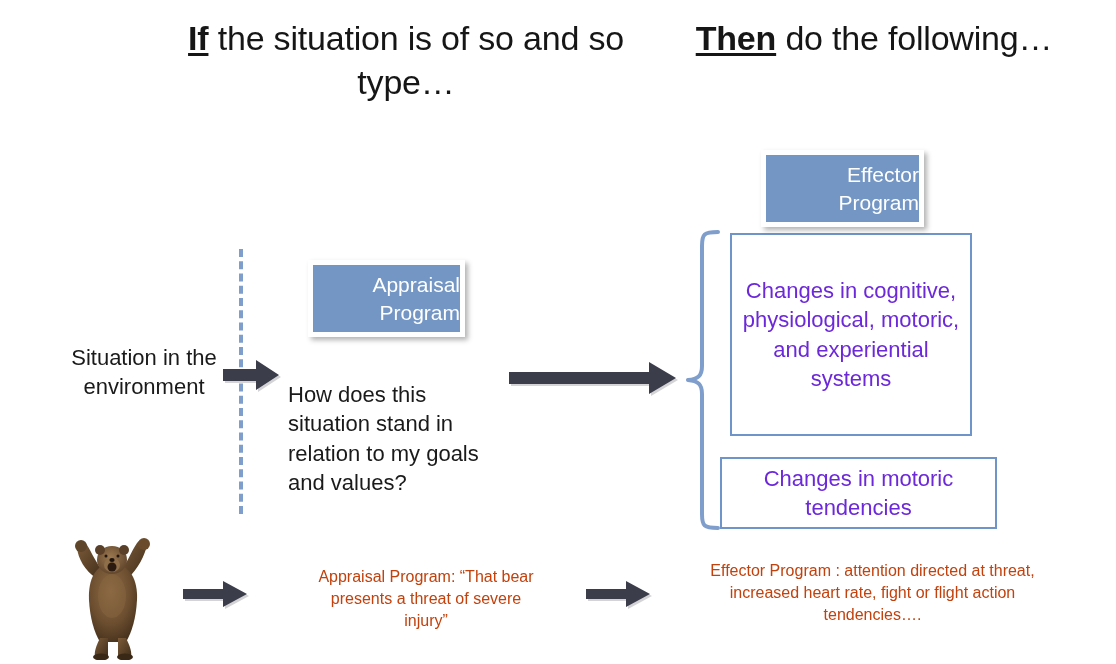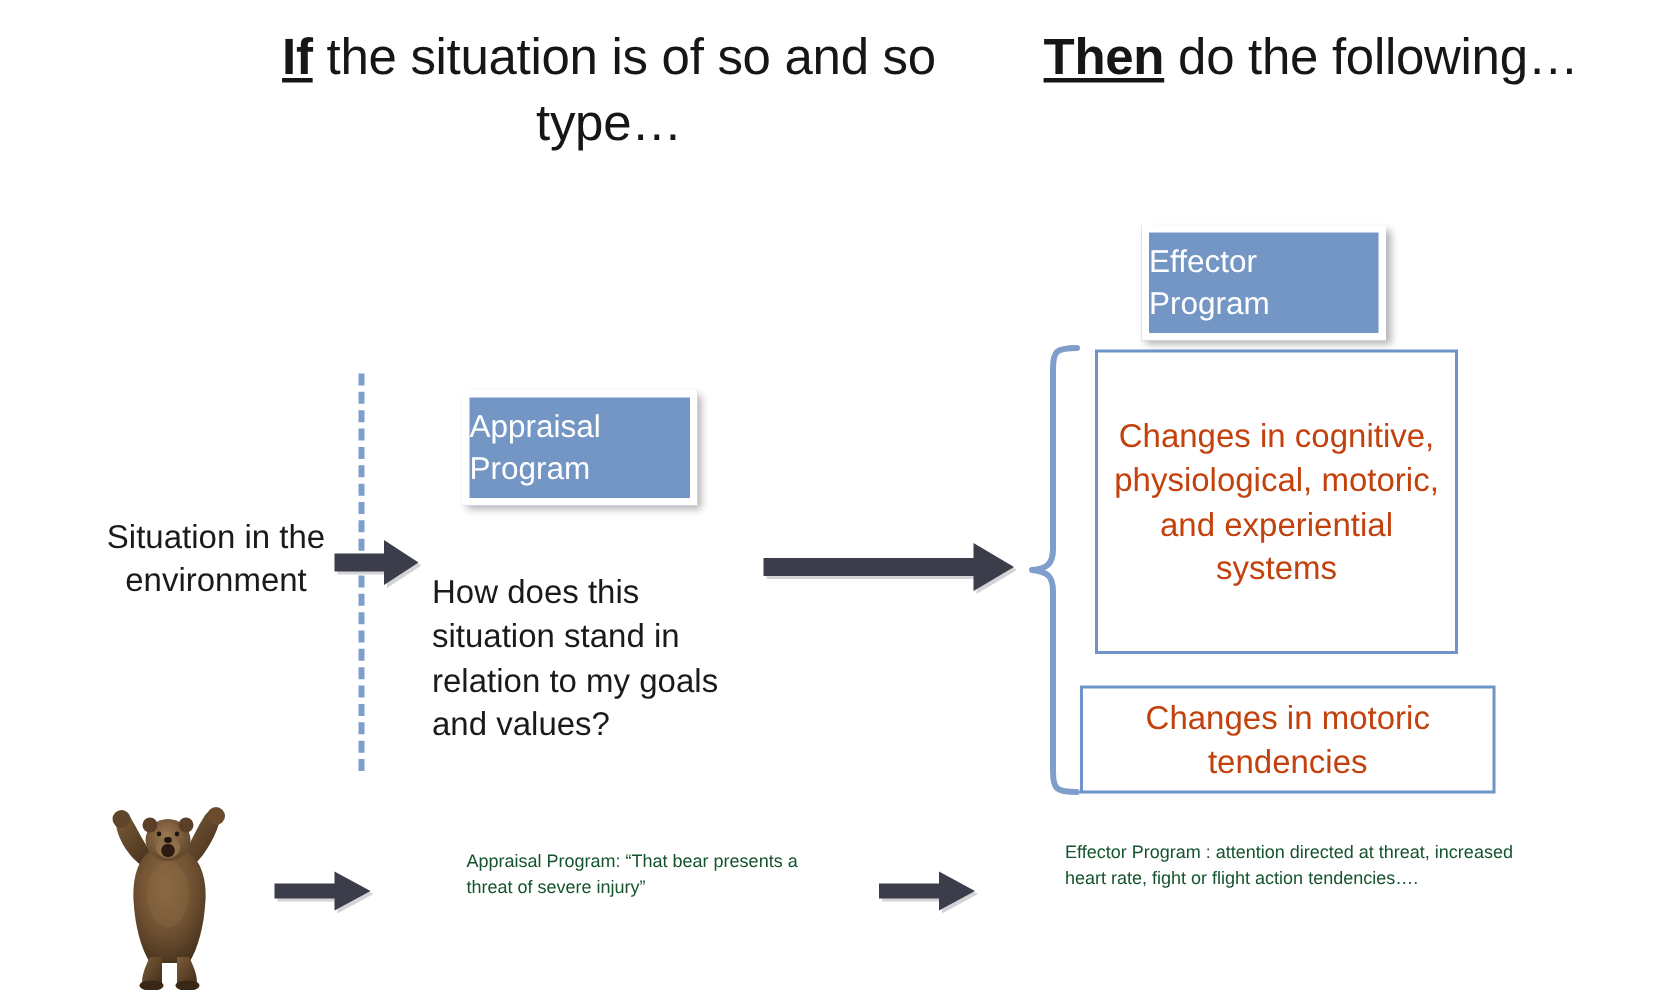--- a/index.html
+++ b/index.html
@@ -38,21 +38,21 @@
   #heading-if   { left: 186px; top: 16px;  width: 440px; }
   #heading-then { left: 672px; top: 16px;  width: 404px; }
 
   
   .chip {
     position: absolute;
     background: #7396c4;
     color: #ffffff;
     font-size: 21px;
     line-height: 1.30;
-    text-align: left;
+    text-align: right;
     display: flex;
     flex-direction: column;
     align-items: center;
     justify-content: center;
     border: 5px solid #ffffff;
     box-shadow: 3px 3px 5px rgba(0,0,0,0.30);
     box-sizing: border-box;
     z-index: 6;
   }
   #chip-effector  { left: 761px; top: 150px; width: 163px; height: 77px; }
@@ -63,21 +63,21 @@
     position: absolute;
     border: 2px solid #6f94c9;
     background: #ffffff;
     box-sizing: border-box;
     display: flex;
     align-items: center;
     justify-content: center;
     text-align: center;
     font-size: 22px;
     line-height: 1.33;
-    color: #c2410c;
+    color: #6d28d9;
     z-index: 4;
   }
   #box-changes-systems  { left: 730px; top: 233px; width: 242px; height: 203px; }
   #box-action-tendencies{ left: 720px; top: 457px; width: 277px; height: 72px; }
 
   
   .flow-text {
     position: absolute;
     font-size: 22px;
     line-height: 1.33;
@@ -88,23 +88,24 @@
     text-align: center;
   }
   #text-question {
     left: 288px; top: 380px; width: 214px;
     text-align: left;
   }
 
   
   .small-text {
     position: absolute;
-    font-size: 12px;
+    font-size: 16px;
     line-height: 1.38;
-    color: #14532d;
+    color: #c2410c;
+    text-align: center;
   }
   #text-appraisal-example { left: 311px; top: 566px; width: 230px; }
   #text-effector-example  { left: 710px; top: 560px; width: 325px; }
 
   
   #dashed-divider {
     position: absolute;
     left: 239px; top: 249px;
     width: 0; height: 265px;
     border-left: 4px dashed #7f9ecb;

